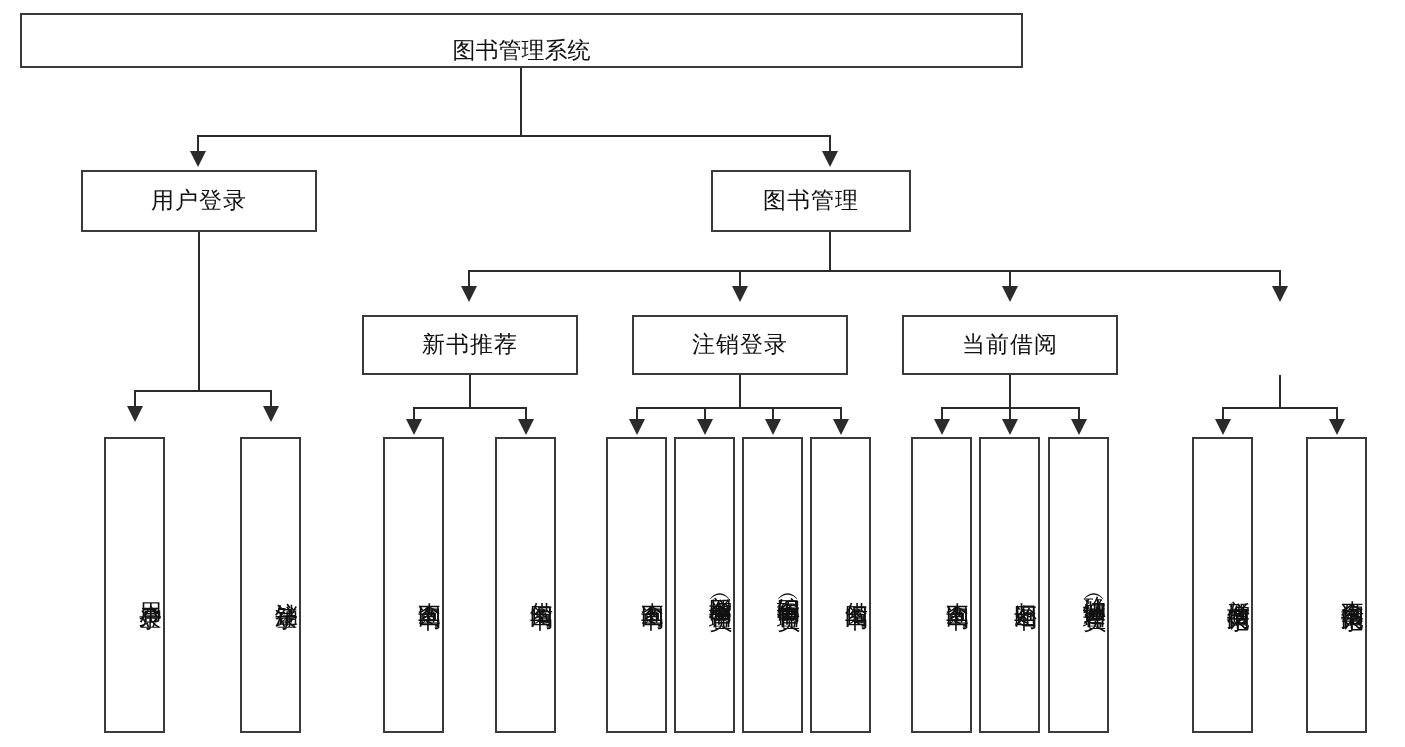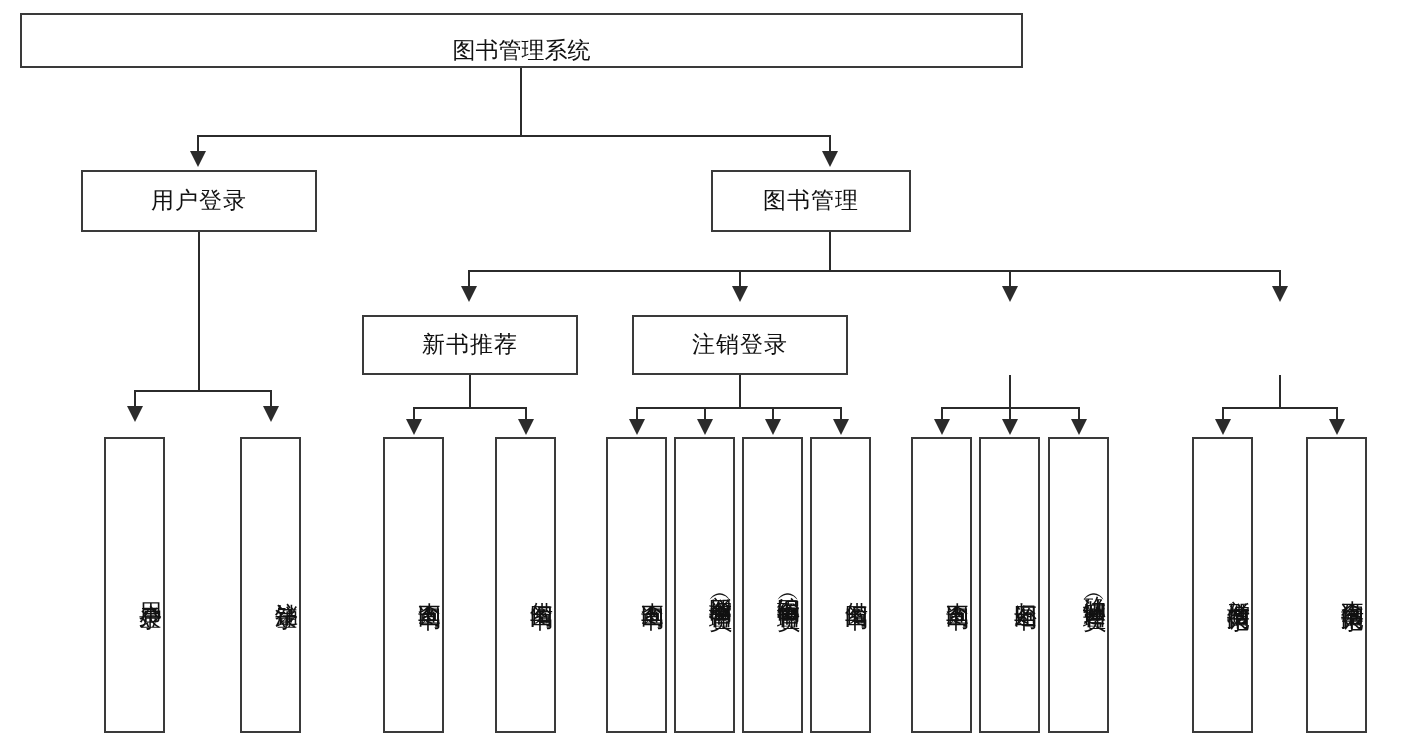--- a/index.html
+++ b/index.html
@@ -119,20 +119,23 @@
   <div class="arrow" style="left:1002px; top:286px;"></div>
   <div class="ln vline" style="left:1279px; top:270px; height:18px;"></div>
   <div class="arrow" style="left:1272px; top:286px;"></div>
 
   <div class="node h" style="left:362px; top:315px; width:216px; height:60px;">
     <span>新书推荐</span>
   </div>
   <div class="node h" style="left:632px; top:315px; width:216px; height:60px;">
     <span>注销登录</span>
   </div>
+  <div class="node h" style="left:902px; top:315px; width:216px; height:60px;">
+    <span>当前借阅</span>
+  </div>
 
   <div class="ln vline" style="left:469px; top:375px; height:34px;"></div>
   <div class="ln hline" style="left:413px; top:407px; width:114px;"></div>
   <div class="ln vline" style="left:413px; top:407px; height:14px;"></div>
   <div class="arrow" style="left:406px; top:419px;"></div>
   <div class="ln vline" style="left:525px; top:407px; height:14px;"></div>
   <div class="arrow" style="left:518px; top:419px;"></div>
 
   <div class="ln vline" style="left:739px; top:375px; height:34px;"></div>
   <div class="ln hline" style="left:636px; top:407px; width:205px;"></div>

